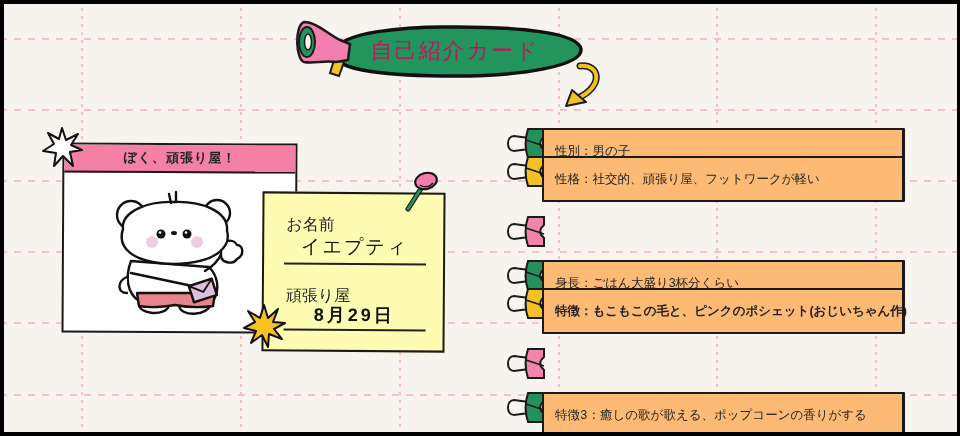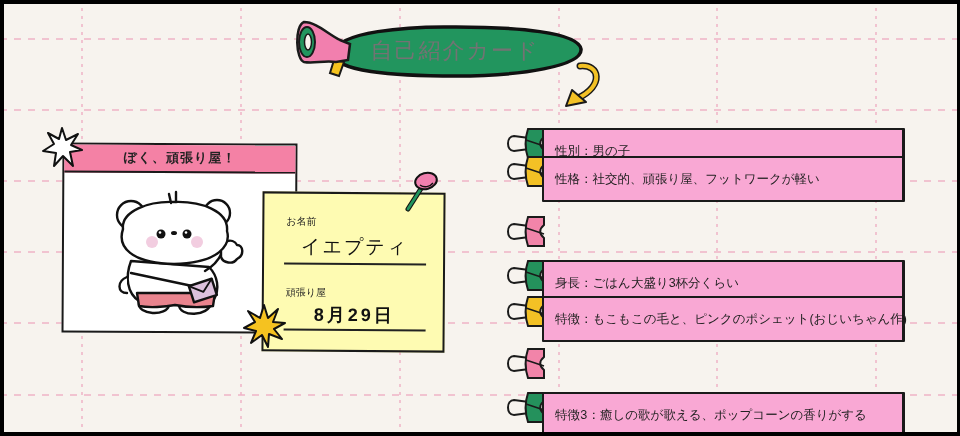--- a/index.html
+++ b/index.html
@@ -8,51 +8,51 @@
       position: relative; width: 960px; height: 436px; box-sizing: border-box;
       border: 4px solid #000; border-right-width: 3px; background: #f7f3ee; overflow: hidden;
       font-family: "Liberation Sans", "DejaVu Sans", sans-serif; color: #222;
     }
     .abs { position: absolute; }
     #grid { position: absolute; left: -4px; top: -4px; width: 960px; height: 436px; }
     
     #title-text {
       position: absolute; left: 335px; top: 27px; width: 232px; height: 40px;
       display: flex; align-items: center; justify-content: center;
-      color: #737373; font-size: 22px; letter-spacing: 2px;
+      color: #be185d; font-size: 22px; letter-spacing: 2px;
     }
     
     #profile-card {
       position: absolute; left: 58px; top: 139px; width: 235px; height: 190px;
       background: #fff; border: 2px solid #1a1a1a; box-sizing: border-box;
       transform: rotate(0.3deg);
     }
     #profile-header {
       height: 26px; background: #f481a5; border-bottom: 2px solid #1a1a1a;
       display: flex; align-items: center; justify-content: center;
       font-size: 13px; font-weight: bold; letter-spacing: 1px;
     }
     
     #sticky {
       position: absolute; left: 258px; top: 188px; width: 183px; height: 160px;
       background: #fefbb2; border: 2px solid #1a1a1a; box-sizing: border-box;
       transform: rotate(0.4deg);
     }
-    .sticky-label { position: absolute; left: 22px; font-size: 10px; color: #222; }
+    .sticky-label { position: absolute; left: 22px; font-size: 16px; color: #222; }
     .sticky-value {
       position: absolute; left: 18px; width: 145px; text-align: center;
       font-size: 19px; color: #111;
     }
     .sticky-line { position: absolute; left: 20px; width: 142px; height: 0; border-top: 2px solid #222; }
     
     .row { position: absolute; left: 500px; height: 31px; width: 410px; }
     .row svg.clip { position: absolute; left: 0; top: -1px; }
     .row .box {
       position: absolute; left: 38px; top: 0; width: 363px; height: 46px; box-sizing: border-box;
-      background: #f9a8d4; border: 2px solid #1a1a1a; border-right-width: 3px; border-radius: 1px;
+      background: #fdba74; border: 2px solid #1a1a1a; border-right-width: 3px; border-radius: 1px;
       display: flex; align-items: center; padding-left: 11px;
       font-size: 12.5px; white-space: nowrap; overflow: visible; color: #222;
     }
   </style>
 </head>
 <body>
 
 <div id="canvas">
 
   <svg id="grid" viewBox="0 0 960 436">
@@ -191,21 +191,21 @@
 
   <div class="row" style="top:256px;">
     <svg class="clip" width="42" height="33" viewBox="0 0 42 33">
       <path d="M25 11 L10 9 C 2 9, 2 24, 10 24 L25 22" fill="none" stroke="#1a1a1a" stroke-width="2"></path>
       <path d="M24 2 L40 2 L40 10 C 35 14, 35 19, 40 23 L40 31 L24 31 C 21 22, 21 11, 24 2 Z" stroke="#1a1a1a" stroke-width="2" style="fill: rgb(36, 145, 92);"></path>
       <path d="M22 13 L40 19" stroke="#1a1a1a" stroke-width="1.5"></path>
     </svg>
     <div class="box">身長：ごはん大盛り3杯分くらい</div>
   </div>
 
-  <div class="row" style="top:292px;">
+  <div class="row" style="top:284px;font-weight:bold;">
     <svg class="clip" width="42" height="33" viewBox="0 0 42 33">
       <path d="M25 11 L10 9 C 2 9, 2 24, 10 24 L25 22" fill="none" stroke="#1a1a1a" stroke-width="2"></path>
       <path d="M24 2 L40 2 L40 10 C 35 14, 35 19, 40 23 L40 31 L24 31 C 21 22, 21 11, 24 2 Z" stroke="#1a1a1a" stroke-width="2" style="fill: rgb(243, 193, 37);"></path>
       <path d="M22 13 L40 19" stroke="#1a1a1a" stroke-width="1.5"></path>
     </svg>
     <div class="box">特徴：もこもこの毛と、ピンクのポシェット(おじいちゃん作)</div>
   </div>
 
   <div class="row" style="top:344px;">
     <svg class="clip" width="42" height="33" viewBox="0 0 42 33">

